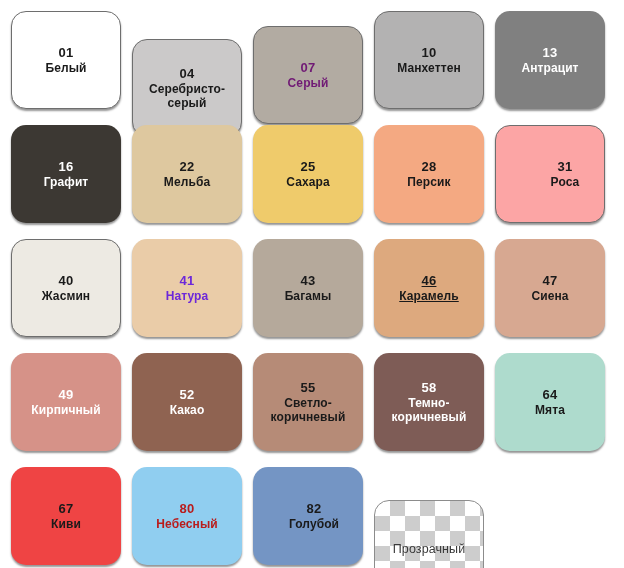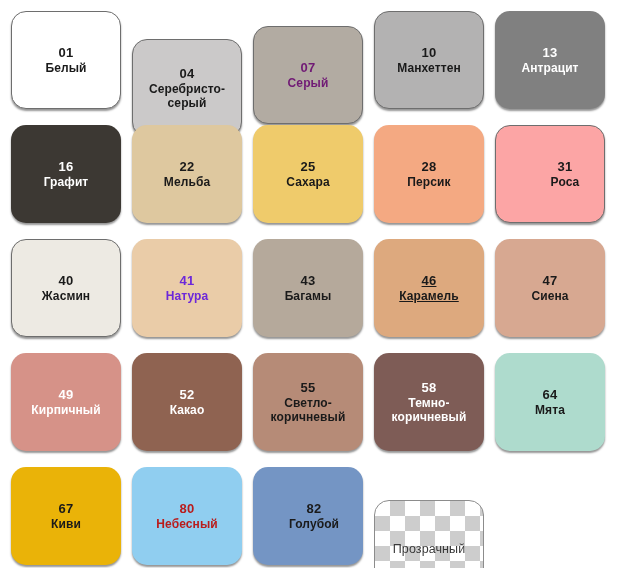--- a/index.html
+++ b/index.html
@@ -198,21 +198,21 @@
         <span class="ln">Темно-</span>
         <span class="ln">коричневый</span>
       </div>
     </div>
     <div class="swatch" style="background-color: rgb(174, 219, 205); color: rgb(26, 26, 26);">
       <div class="code">64</div>
       <div class="cname">
         <span class="ln">Мята</span>
       </div>
     </div>
-    <div class="swatch" style="background-color: #eab308; color: rgb(26, 26, 26);">
+    <div class="swatch" style="background-color: #ef4444; color: rgb(26, 26, 26);">
       <div class="code">67</div>
       <div class="cname">
         <span class="ln">Киви</span>
       </div>
     </div>
     <div class="swatch" style="background-color: rgb(144, 206, 240); color: #b91c1c;">
       <div class="code">80</div>
       <div class="cname">
         <span class="ln">Небесный</span>
       </div>

